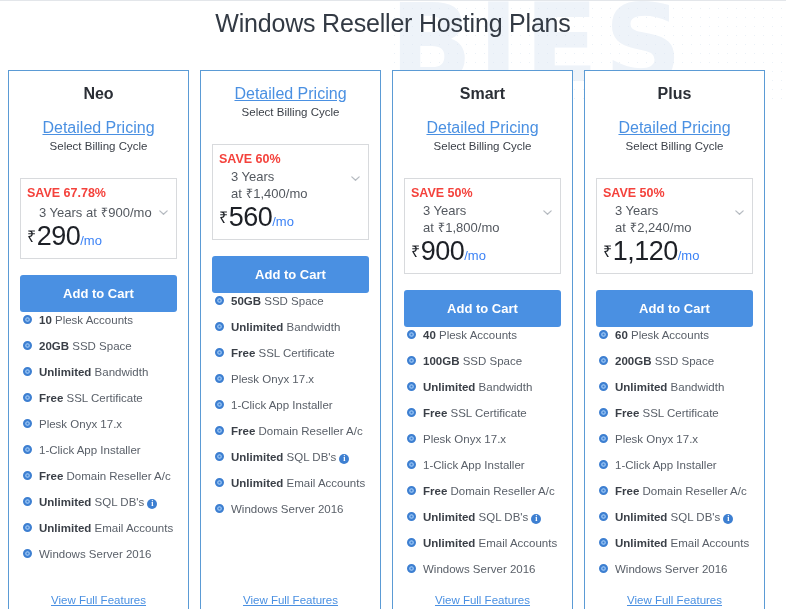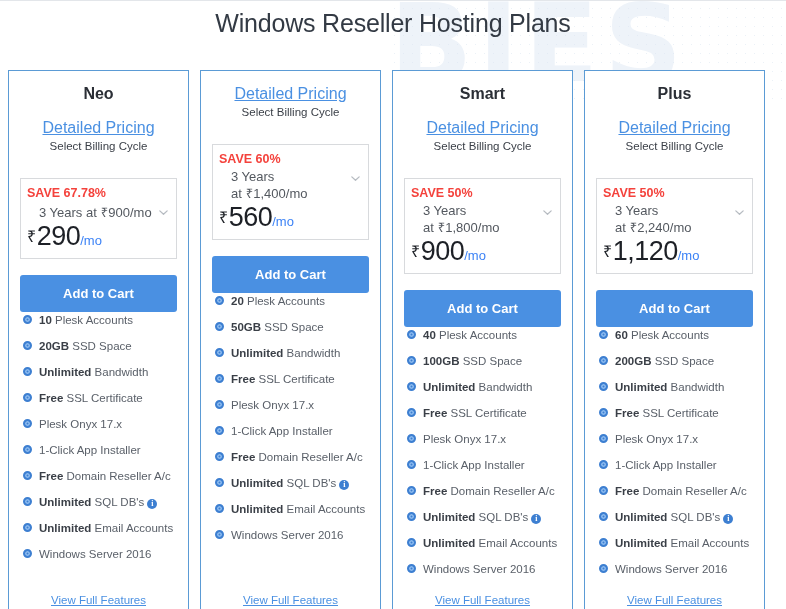--- a/index.html
+++ b/index.html
@@ -323,24 +323,20 @@
         <div class="orig-row"><span>3 Years at</span><span class="rupee">₹1,400/mo</span></div>
         <span class="chevron">
           <svg viewBox="0 0 12 12" width="11" height="11">
             <path d="M2 4.2 L6 8 L10 4.2" fill="none" stroke="#b7bcc2" stroke-width="1.4" stroke-linecap="round" stroke-linejoin="round"></path>
           </svg>
         </span>
         <div class="final-price"><span class="cur">₹</span><span>560</span><span class="per">/mo</span></div>
       </div>
       <button class="add-to-cart">Add to Cart</button>
       <ul class="features">
-        <li class="feature">
-          <span class="bullet"></span>
-          <span class="feature-text"><strong>20</strong><span> Plesk Accounts</span></span>
-        </li>
         <li class="feature">
           <span class="bullet"></span>
           <span class="feature-text"><strong>50GB</strong><span> SSD Space</span></span>
         </li>
         <li class="feature">
           <span class="bullet"></span>
           <span class="feature-text"><strong>Unlimited</strong><span> Bandwidth</span></span>
         </li>
         <li class="feature">
           <span class="bullet"></span>

